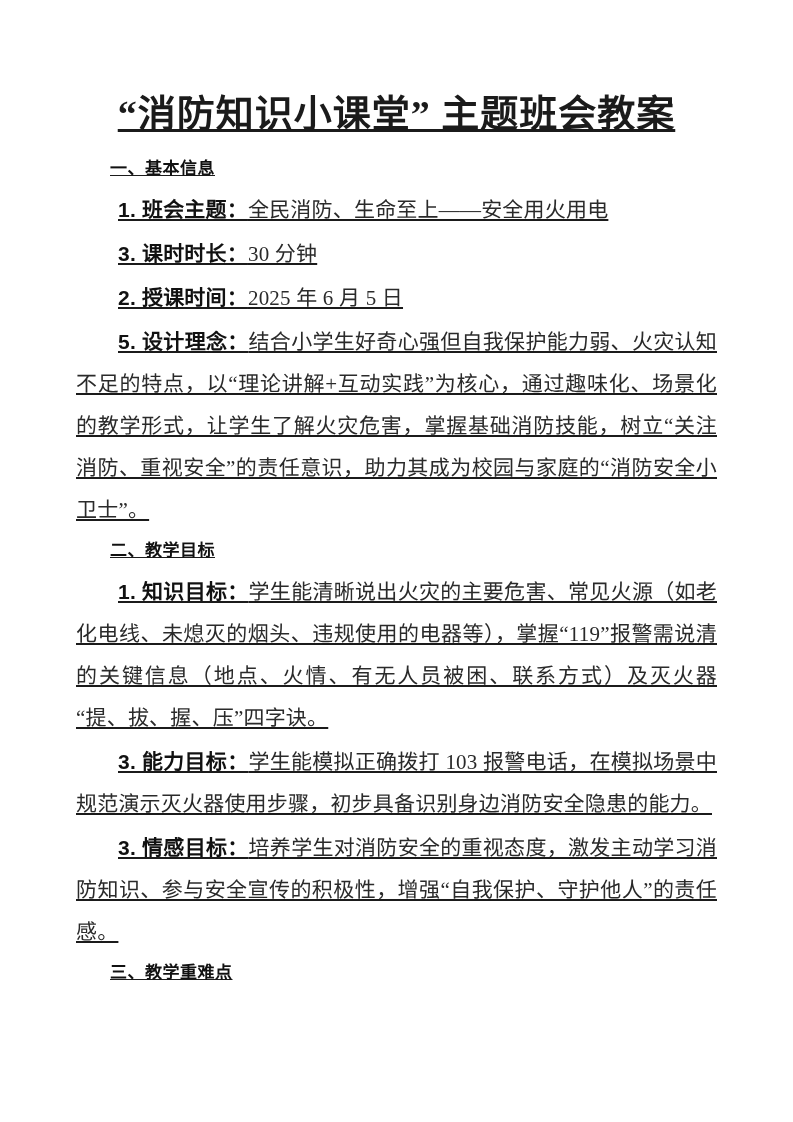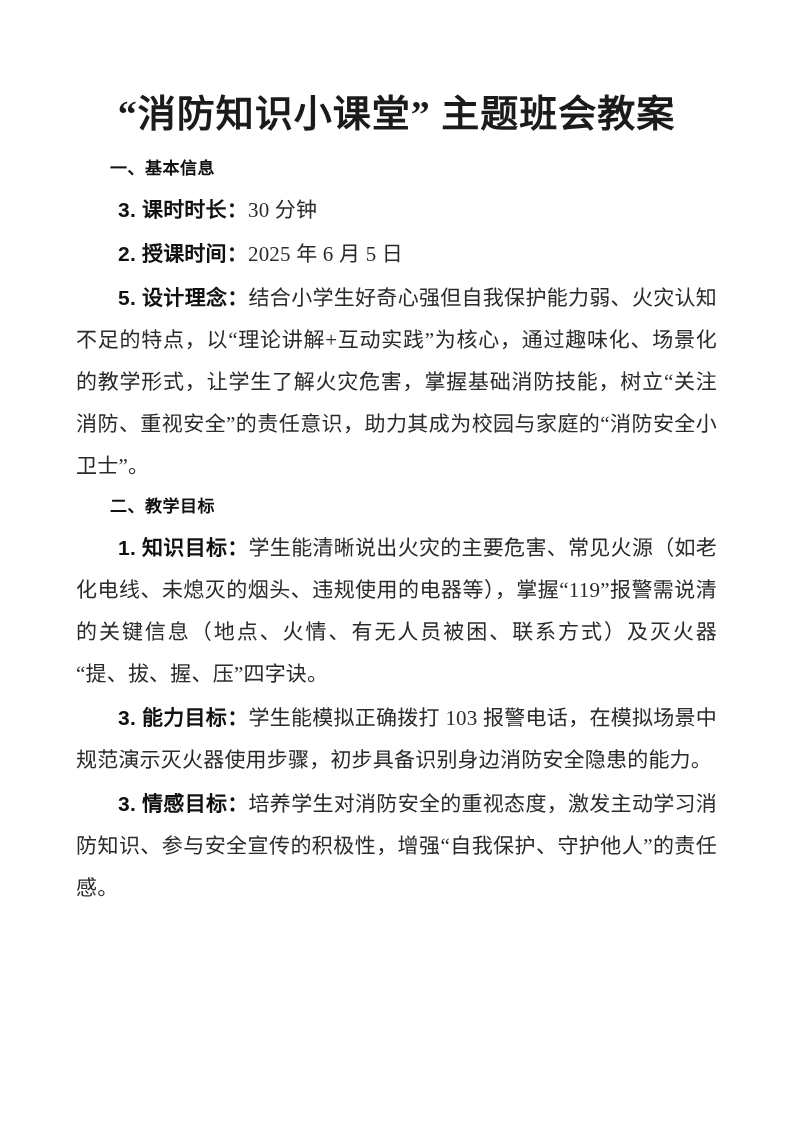--- a/index.html
+++ b/index.html
@@ -13,20 +13,21 @@
     overflow: hidden;
     color: #1b1b1b;
     font-family: "Liberation Serif", "DejaVu Serif", serif;
   }
   .page {
     box-sizing: border-box;
     width: 793px;
     height: 1122px;
     padding: 88px 76px 32px 76px;
     background: #ffffff;
+    text-decoration: underline;
   }
   .doc-title {
     margin: 0 0 14px 0;
     font-size: 38px;
     line-height: 52px;
     font-weight: bold;
     text-align: center;
     letter-spacing: 1px;
     font-family: "Liberation Serif", "DejaVu Serif", serif;
     white-space: nowrap;
@@ -58,30 +59,32 @@
 </style>
 </head>
 <body>
 
 <div class="page">
 
   <h1 class="doc-title">“消防知识小课堂” 主题班会教案</h1>
 
   <h2 class="section-heading">一、基本信息</h2>
 
+  <p class="body-para"><span class="para-label">1. 班会主题：</span><span>全民消防、生命至上——安全用火用电</span></p>
 
 
   <p class="body-para"><span class="para-label">3. 课时时长：</span><span>30 分钟</span></p>
 
   <p class="body-para"><span class="para-label">2. 授课时间：</span><span>2025 年 6 月 5 日</span></p>
 
   <p class="body-para"><span class="para-label">5. 设计理念：</span><span>结合小学生好奇心强但自我保护能力弱、火灾认知不足的特点，以“理论讲解+互动实践”为核心，通过趣味化、场景化的教学形式，让学生了解火灾危害，掌握基础消防技能，树立“关注消防、重视安全”的责任意识，助力其成为校园与家庭的“消防安全小卫士”。</span></p>
 
   <h2 class="section-heading">二、教学目标</h2>
 
   <p class="body-para"><span class="para-label">1. 知识目标：</span><span>学生能清晰说出火灾的主要危害、常见火源（如老化电线、未熄灭的烟头、违规使用的电器等），掌握“119”报警需说清的关键信息（地点、火情、有无人员被困、联系方式）及灭火器“提、拔、握、压”四字诀。</span></p>
 
   <p class="body-para"><span class="para-label">3. 能力目标：</span><span>学生能模拟正确拨打 103 报警电话，在模拟场景中规范演示灭火器使用步骤，初步具备识别身边消防安全隐患的能力。</span></p>
 
   <p class="body-para"><span class="para-label">3. 情感目标：</span><span>培养学生对消防安全的重视态度，激发主动学习消防知识、参与安全宣传的积极性，增强“自我保护、守护他人”的责任感。</span></p>
 
+  <h2 class="section-heading">三、教学重难点</h2>
 
 </div>
 
 </body></html>

